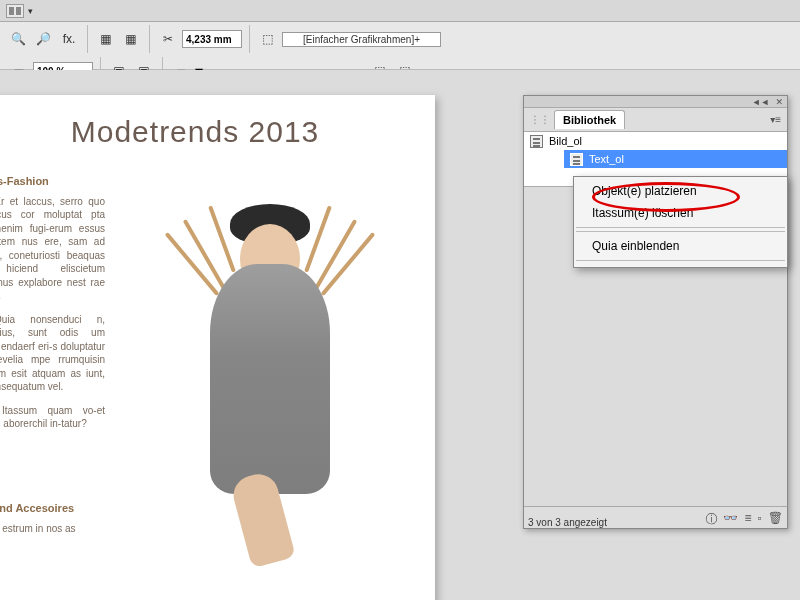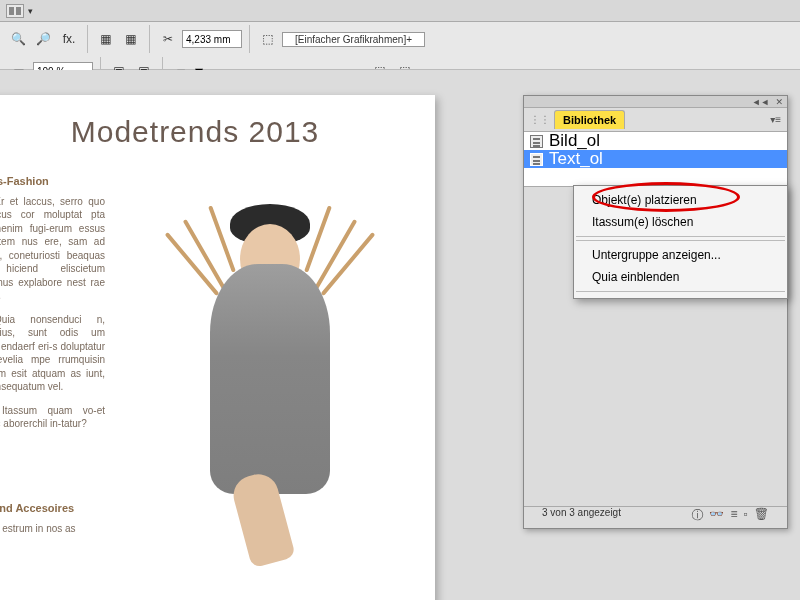--- a/index.html
+++ b/index.html
@@ -6,23 +6,23 @@
 body { width: 800px; height: 600px; background: #e0e0e0; overflow: hidden; position: relative; }
 
 .topbar { height: 22px; background: #d8d8d8; border-bottom: 1px solid #aaa; display: flex; align-items: center; padding: 0 6px; gap: 4px; }
 .topbar .view-icon { width: 18px; height: 14px; background: #e8e8e8; border: 1px solid #999; display: inline-block; position: relative; }
 .topbar .view-icon::before { content: ""; position: absolute; left: 2px; top: 2px; width: 5px; height: 8px; background: #888; }
 .topbar .view-icon::after { content: ""; position: absolute; right: 2px; top: 2px; width: 5px; height: 8px; background: #888; }
 .topbar .dd { font-size: 9px; color: #333; }
 
 .toolbar { height: 48px; background: #e8e8e8; border-bottom: 1px solid #bbb; display: flex; align-items: center; padding: 3px 8px; gap: 4px; flex-wrap: wrap; }
 .tool-btn { width: 22px; height: 22px; border: 1px solid transparent; display: inline-flex; align-items: center; justify-content: center; font-size: 12px; color: #333; }
-.tool-input { width: 60px; height: 18px; border: 1px solid #999; font-size: 10px; padding: 0 3px; background: #fff; }
+.tool-input { width: 60px; height: 18px; border: 1px solid #999; font-size: 10px; padding: 0 3px; background: #fff; font-weight: bold; }
 .tool-sep { width: 1px; height: 28px; background: #bbb; margin: 0 4px; }
-.tool-label { font-size: 10px; color: #333; border: 1px solid #999; padding: 1px 12px; background: #fff; }
+.tool-label { font-size: 10px; color: #333; border: 1px solid #999; padding: 1px 20px; background: #fff; }
 .tool-row { display: flex; gap: 3px; align-items: center; width: 100%; }
 
 .workspace { position: absolute; top: 70px; left: 0; right: 0; bottom: 0; background: #dcdcdc; }
 
 .document { position: absolute; left: -30px; top: 25px; width: 465px; height: 560px; background: #fff; box-shadow: 3px 3px 8px rgba(0,0,0,0.25); padding: 20px 15px 20px 0; overflow: hidden; }
 .doc-title { text-align: center; font-size: 30px; font-weight: 300; color: #6b5b52; margin-bottom: 25px; letter-spacing: 1px; }
 .doc-cols { display: flex; gap: 15px; }
 .col-text { width: 135px; font-size: 10px; line-height: 1.35; color: #7a6b5e; text-align: justify; }
 .col-text h3 { font-size: 11px; font-weight: bold; color: #8a6b4a; margin-bottom: 6px; }
 .col-text p { margin-bottom: 10px; }
@@ -37,33 +37,33 @@
 .hair2 { left: 15px; top: 20px; height: 90px; transform: rotate(-30deg); }
 .hair3 { left: 30px; top: 10px; height: 70px; transform: rotate(-20deg); }
 .hair4 { right: 30px; top: 10px; height: 70px; transform: rotate(20deg); }
 .hair5 { right: 15px; top: 20px; height: 90px; transform: rotate(30deg); }
 .hair6 { right: 0; top: 30px; height: 80px; transform: rotate(40deg); }
 .model-leg { position: absolute; left: 100px; top: 300px; width: 45px; height: 90px; background: #e0c0a0; border-radius: 20px 20px 10px 10px; transform: rotate(-15deg); }
 
 .panel { position: absolute; right: 12px; top: 25px; width: 265px; background: #e0e0e0; border: 1px solid #888; box-shadow: 2px 2px 6px rgba(0,0,0,0.3); }
 .panel-tabbar { height: 12px; background: #cfcfcf; border-bottom: 1px solid #aaa; display: flex; justify-content: flex-end; align-items: center; padding: 0 4px; gap: 6px; font-size: 9px; color: #555; }
 .panel-head { display: flex; align-items: center; height: 24px; border-bottom: 1px solid #aaa; padding: 0 6px; background: #dedede; }
-.panel-tab { font-size: 11px; padding: 3px 8px; border: 1px solid #aaa; border-bottom: none; background: #fde047; border-radius: 3px 3px 0 0; font-weight: bold; }
+.panel-tab { font-size: 11px; padding: 3px 8px; border: 1px solid #aaa; border-bottom: none; background: #ffffff; border-radius: 3px 3px 0 0; font-weight: bold; }
 .panel-menu { margin-left: auto; font-size: 10px; color: #555; }
 .panel-list { background: #fff; min-height: 54px; }
-.lib-item { display: flex; align-items: center; height: 18px; padding: 0 6px; font-size: 17px; gap: 6px; }
-.lib-item.sel { background: #4a90ff; color: #fff; }
+.lib-item { display: flex; align-items: center; height: 18px; padding: 0 6px; font-size: 11px; gap: 6px; }
+.lib-item.sel { background: #4a90ff; color: #fff; margin-left: 40px; }
 .lib-icon { width: 13px; height: 13px; border: 1px solid #777; background: #eee; position: relative; }
 .lib-icon::before { content: ""; position: absolute; left: 2px; top: 2px; right: 2px; height: 2px; background: #777; }
 .lib-icon::after { content: ""; position: absolute; left: 2px; top: 6px; right: 2px; height: 2px; background: #777; box-shadow: 0 3px 0 #777; }
 .panel-spacer { height: 320px; background: #dcdcdc; border-top: 1px solid #aaa; }
-.panel-foot { display: flex; align-items: flex-start; height: 22px; border-top: 1px solid #aaa; padding: 0 18px; font-size: 10px; color: #333; gap: 8px; background: #dedede; }
+.panel-foot { display: flex; align-items: flex-end; height: 22px; border-top: 1px solid #aaa; padding: 0 4px; font-size: 10px; color: #333; gap: 8px; background: #dedede; }
 .foot-icons { margin-left: auto; display: flex; gap: 6px; color: #555; font-size: 12px; }
 
-.ctx-menu { position: absolute; right: 12px; top: 115px; width: 215px; background: #f4f4f4; border: 1px solid #888; box-shadow: 3px 3px 8px rgba(0,0,0,0.35); padding: 3px 0; z-index: 20; }
+.ctx-menu { position: absolute; right: 12px; top: 106px; width: 215px; background: #f4f4f4; border: 1px solid #888; box-shadow: 3px 3px 8px rgba(0,0,0,0.35); padding: 3px 0; z-index: 20; }
 .ctx-item { font-size: 12px; padding: 4px 18px; color: #000; display: flex; align-items: center; }
 .ctx-sep { height: 1px; background: #bbb; margin: 3px 2px; }
 .ctx-arrow { margin-left: auto; font-size: 10px; }
 
 .red-ring { position: absolute; right: 60px; top: 112px; width: 148px; height: 30px; border: 3px solid #d00; border-radius: 50%; z-index: 30; pointer-events: none; }
 </style>
 </head>
 <body>
 
 <div class="topbar">
@@ -165,20 +165,19 @@
         <span>🗑</span>
       </span>
     </div>
   </div>
 
   <div class="ctx-menu">
     <div class="ctx-item">Objekt(e) platzieren</div>
     <div class="ctx-item">Itassum(e) löschen</div>
     <div class="ctx-sep"></div>
     <div class="ctx-sep"></div>
-    <div class="ctx-item">Untergruppe anzeigen...</div>
     <div class="ctx-item">Quia einblenden</div>
     <div class="ctx-sep"></div>
   </div>
 
   <div class="red-ring"></div>
 
 </div>
 
 </body></html>

